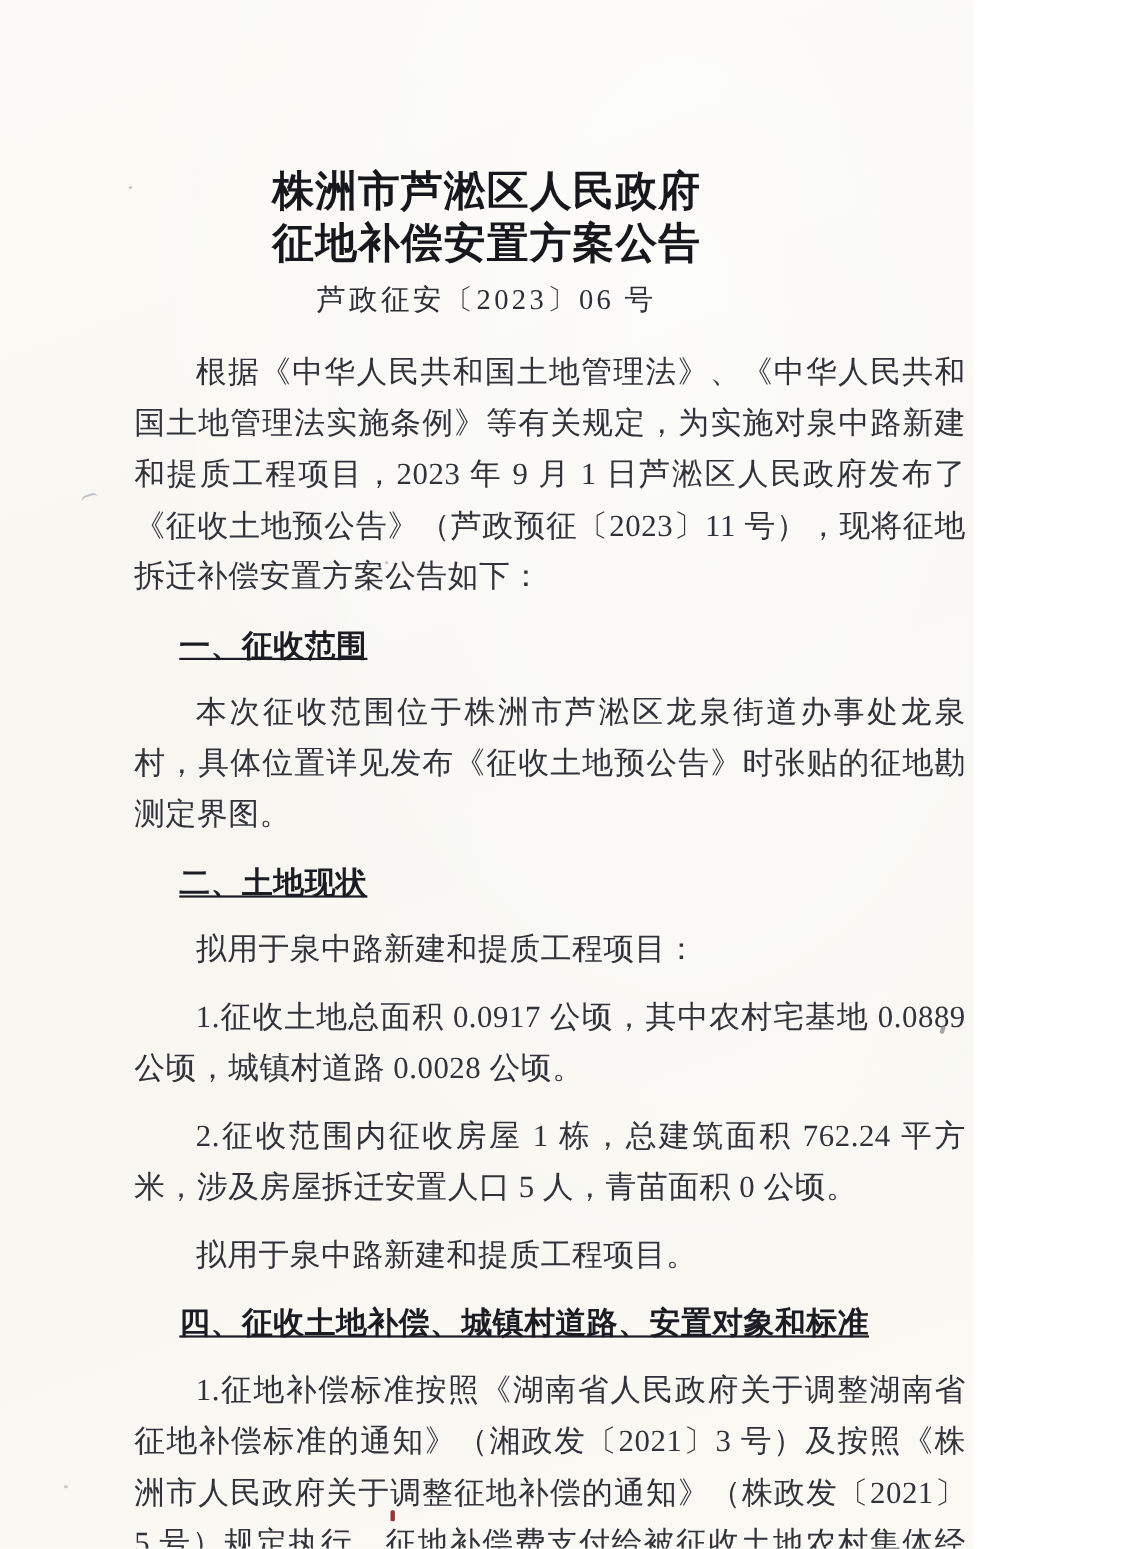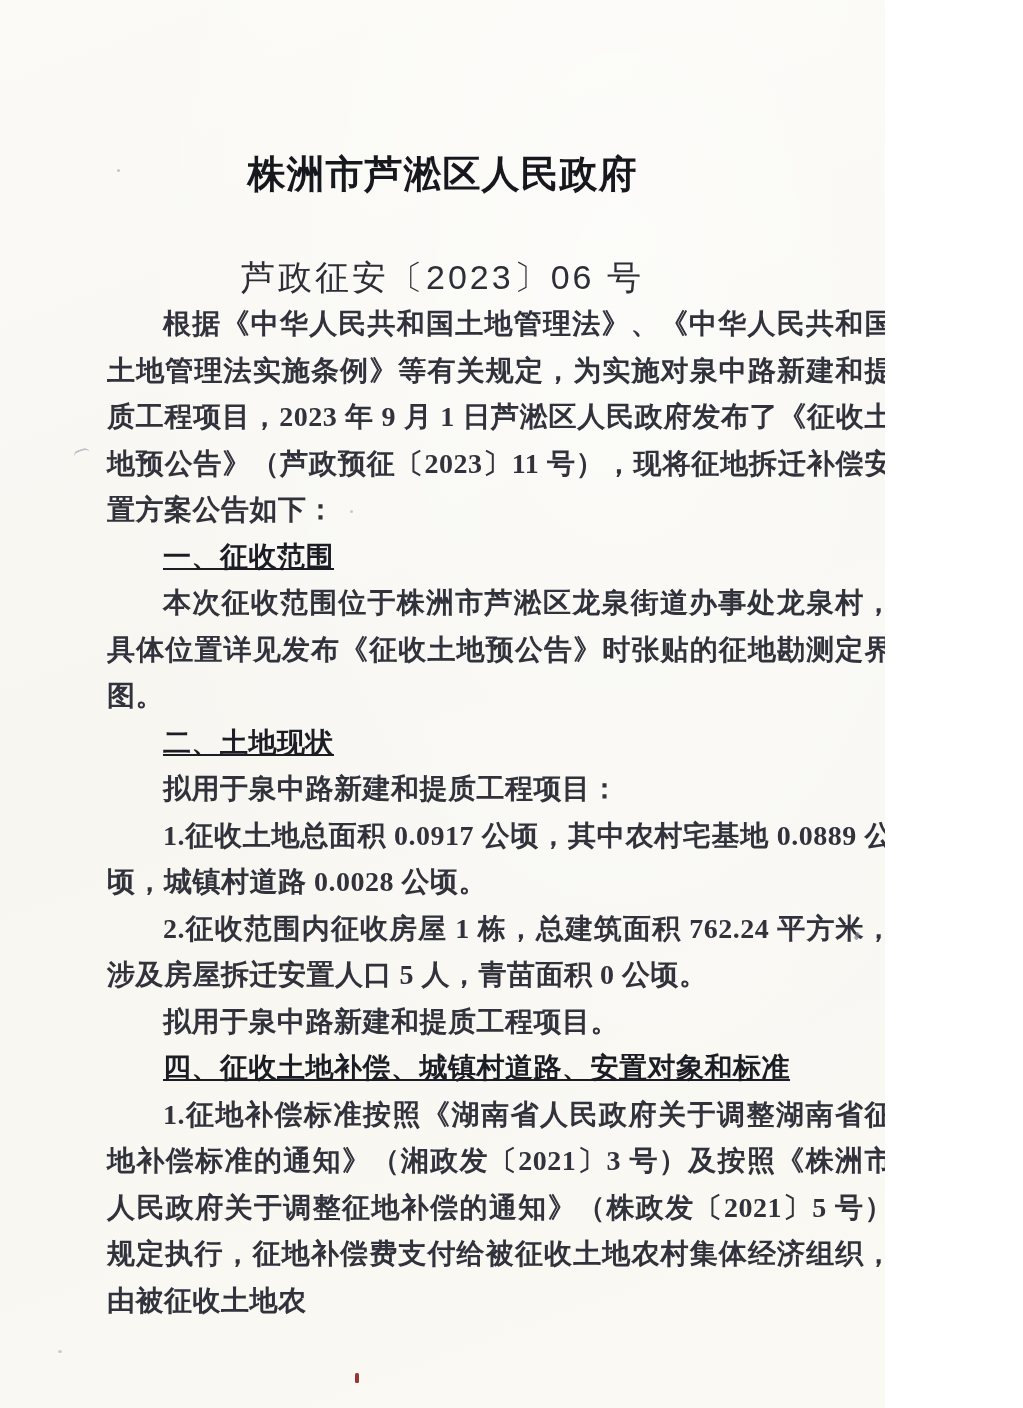--- a/index.html
+++ b/index.html
@@ -31,43 +31,42 @@
     letter-spacing: 1px;
     color: #17171e;
   }
   
   .doc-number {
     position: absolute;
     top: 255px;
     left: 0;
     width: 100%;
     text-align: center;
-    font-family: Liberation Sans, sans-serif;
-    font-size: 34px;
+    font-family: Liberation Serif, serif;
+    font-size: 26px;
     letter-spacing: 3px;
     color: #2d2e37;
   }
   
   .body-col {
     position: absolute;
     top: 301px;
     left: 107px;
     width: 786px;
     font-family: "Liberation Serif", "DejaVu Serif", serif;
     font-size: 28px;
     line-height: 46.5px;
     letter-spacing: 0.5px;
     text-align: justify;
     text-justify: inter-character;
     color: #31323b;
   }
   .para {
-    margin: 0;
+    margin: 15px;
     text-indent: 2em;
-    font-weight: bold;
   }
   .heading {
     margin: 0;
     text-indent: 2em;
     font-family: "Liberation Sans", "DejaVu Sans", sans-serif;
     font-weight: 700;
     letter-spacing: 0.5px;
     color: #1c1d24;
     text-decoration: underline;
   }
@@ -114,20 +113,21 @@
     border-radius: 50%;
   }
 </style>
 </head>
 <body>
 
 <div class="page">
 
   <div class="title-block">
     <div>株洲市芦淞区人民政府</div>
+    <div>征地补偿安置方案公告</div>
   </div>
 
   <div class="doc-number">芦政征安〔2023〕06 号</div>
 
   <div class="body-col">
     <p class="para">根据《中华人民共和国土地管理法》、《中华人民共和国土地管理法实施条例》等有关规定，为实施对泉中路新建和提质工程项目，2023 年 9 月 1 日芦淞区人民政府发布了《征收土地预公告》（芦政预征〔2023〕11 号），现将征地拆迁补偿安置方案公告如下：</p>
     <p class="heading">一、征收范围</p>
     <p class="para">本次征收范围位于株洲市芦淞区龙泉街道办事处龙泉村，具体位置详见发布《征收土地预公告》时张贴的征地勘测定界图。</p>
     <p class="heading">二、土地现状</p>
     <p class="para">拟用于泉中路新建和提质工程项目：</p>

